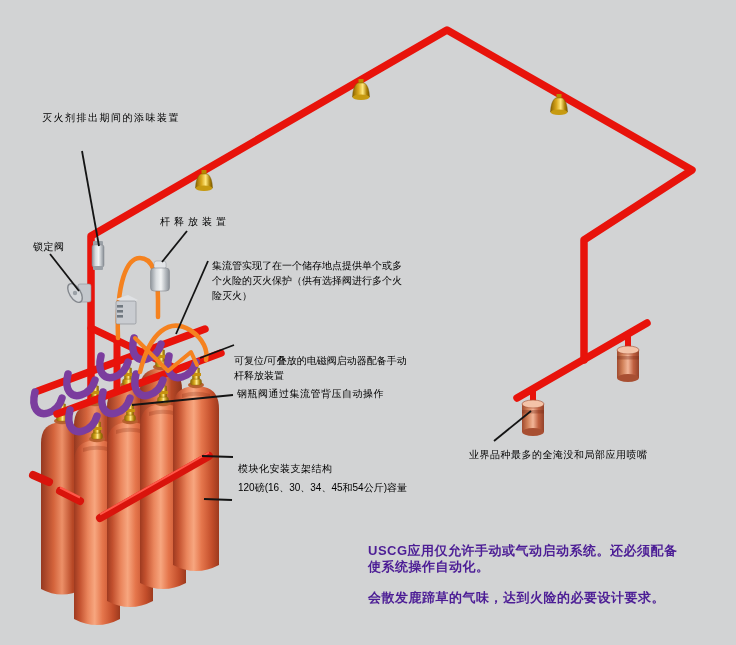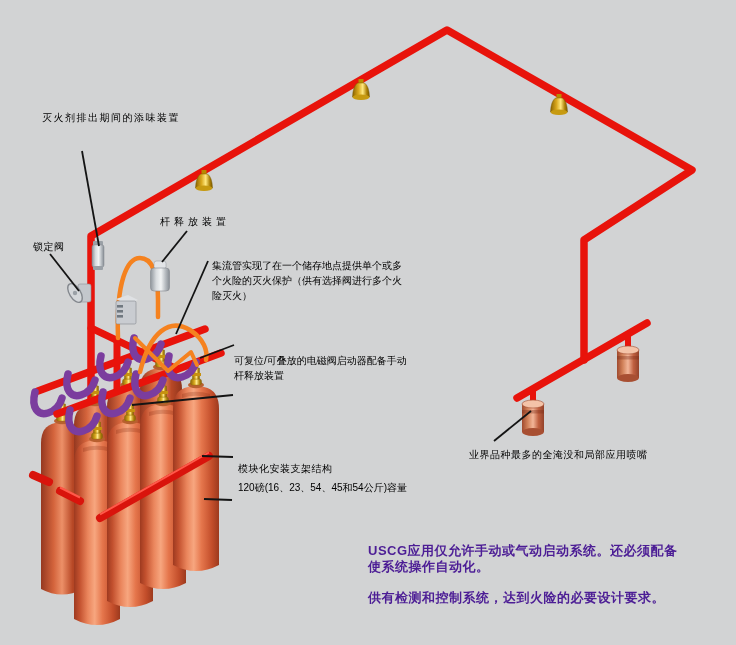--- a/index.html
+++ b/index.html
@@ -249,31 +249,32 @@
   <div>集流管实现了在一个储存地点提供单个或多</div>
   <div>个火险的灭火保护（供有选择阀进行多个火</div>
   <div>险灭火）</div>
 </div>
 
 <div class="lbl" style="left:234px;top:333px;letter-spacing:0;margin-top:20px;">
   <div>可复位/可叠放的电磁阀启动器配备手动</div>
   <div>杆释放装置</div>
 </div>
 
+<div class="lbl" style="left:237px;top:386px;">钢瓶阀通过集流管背压自动操作</div>
 
 <div class="lbl" style="left:238px;top:449px;margin-top:12px;">模块化安装支架结构</div>
 
 <div class="lbl" style="left:238px;top:480px;letter-spacing:0;">
-  <div>120磅(16、23、54、45和54公斤)容量</div>
+  <div>120磅(16、30、34、45和54公斤)容量</div>
 </div>
 
 <div class="lbl" style="left:469px;top:447px;text-align:center;">业界品种最多的全淹没和局部应用喷嘴</div>
 
 <div class="note" style="left:368px;top:543px;">
   <div>USCG应用仅允许手动或气动启动系统。还必须配备</div>
   <div>使系统操作自动化。</div>
 </div>
 
 <div class="note" style="left:368px;top:590px;">
-  <div>供有检测和控制系统，达到火险的必要设计要求。</div>
+  <div>会散发鹿蹄草的气味，达到火险的必要设计要求。</div>
 </div>
 
 </div>
 
 </body></html>

